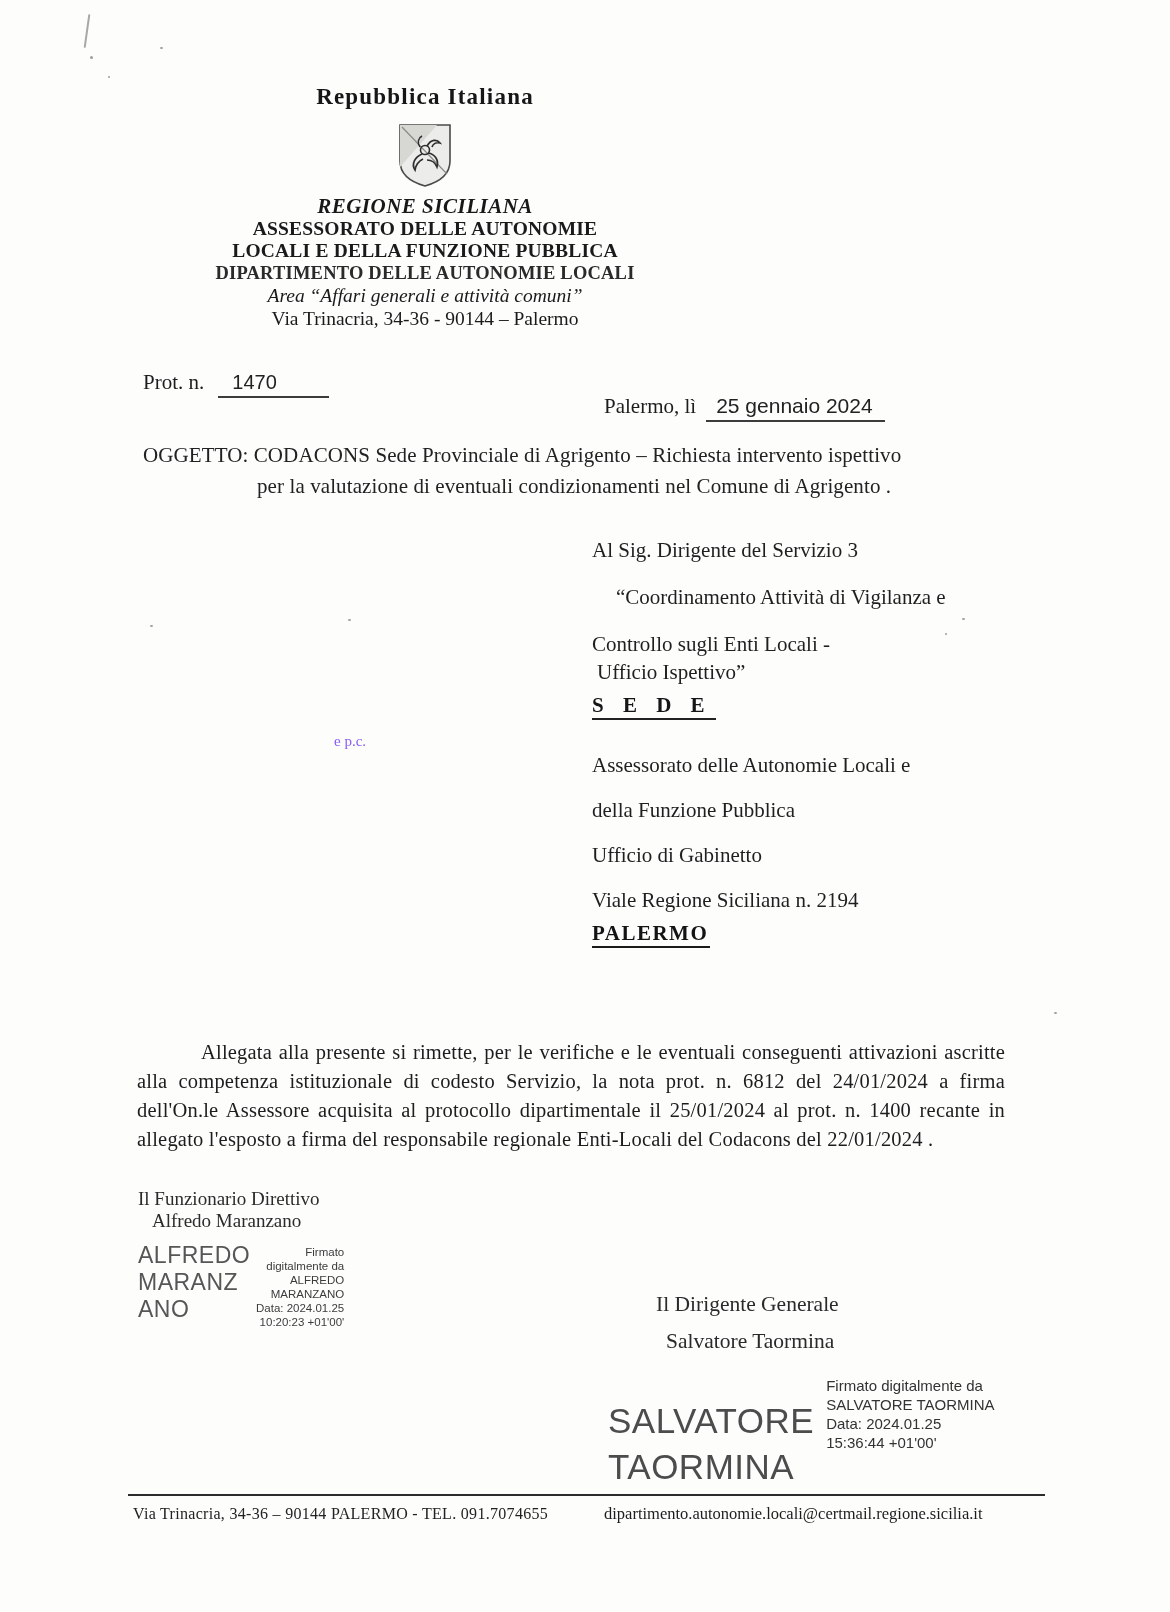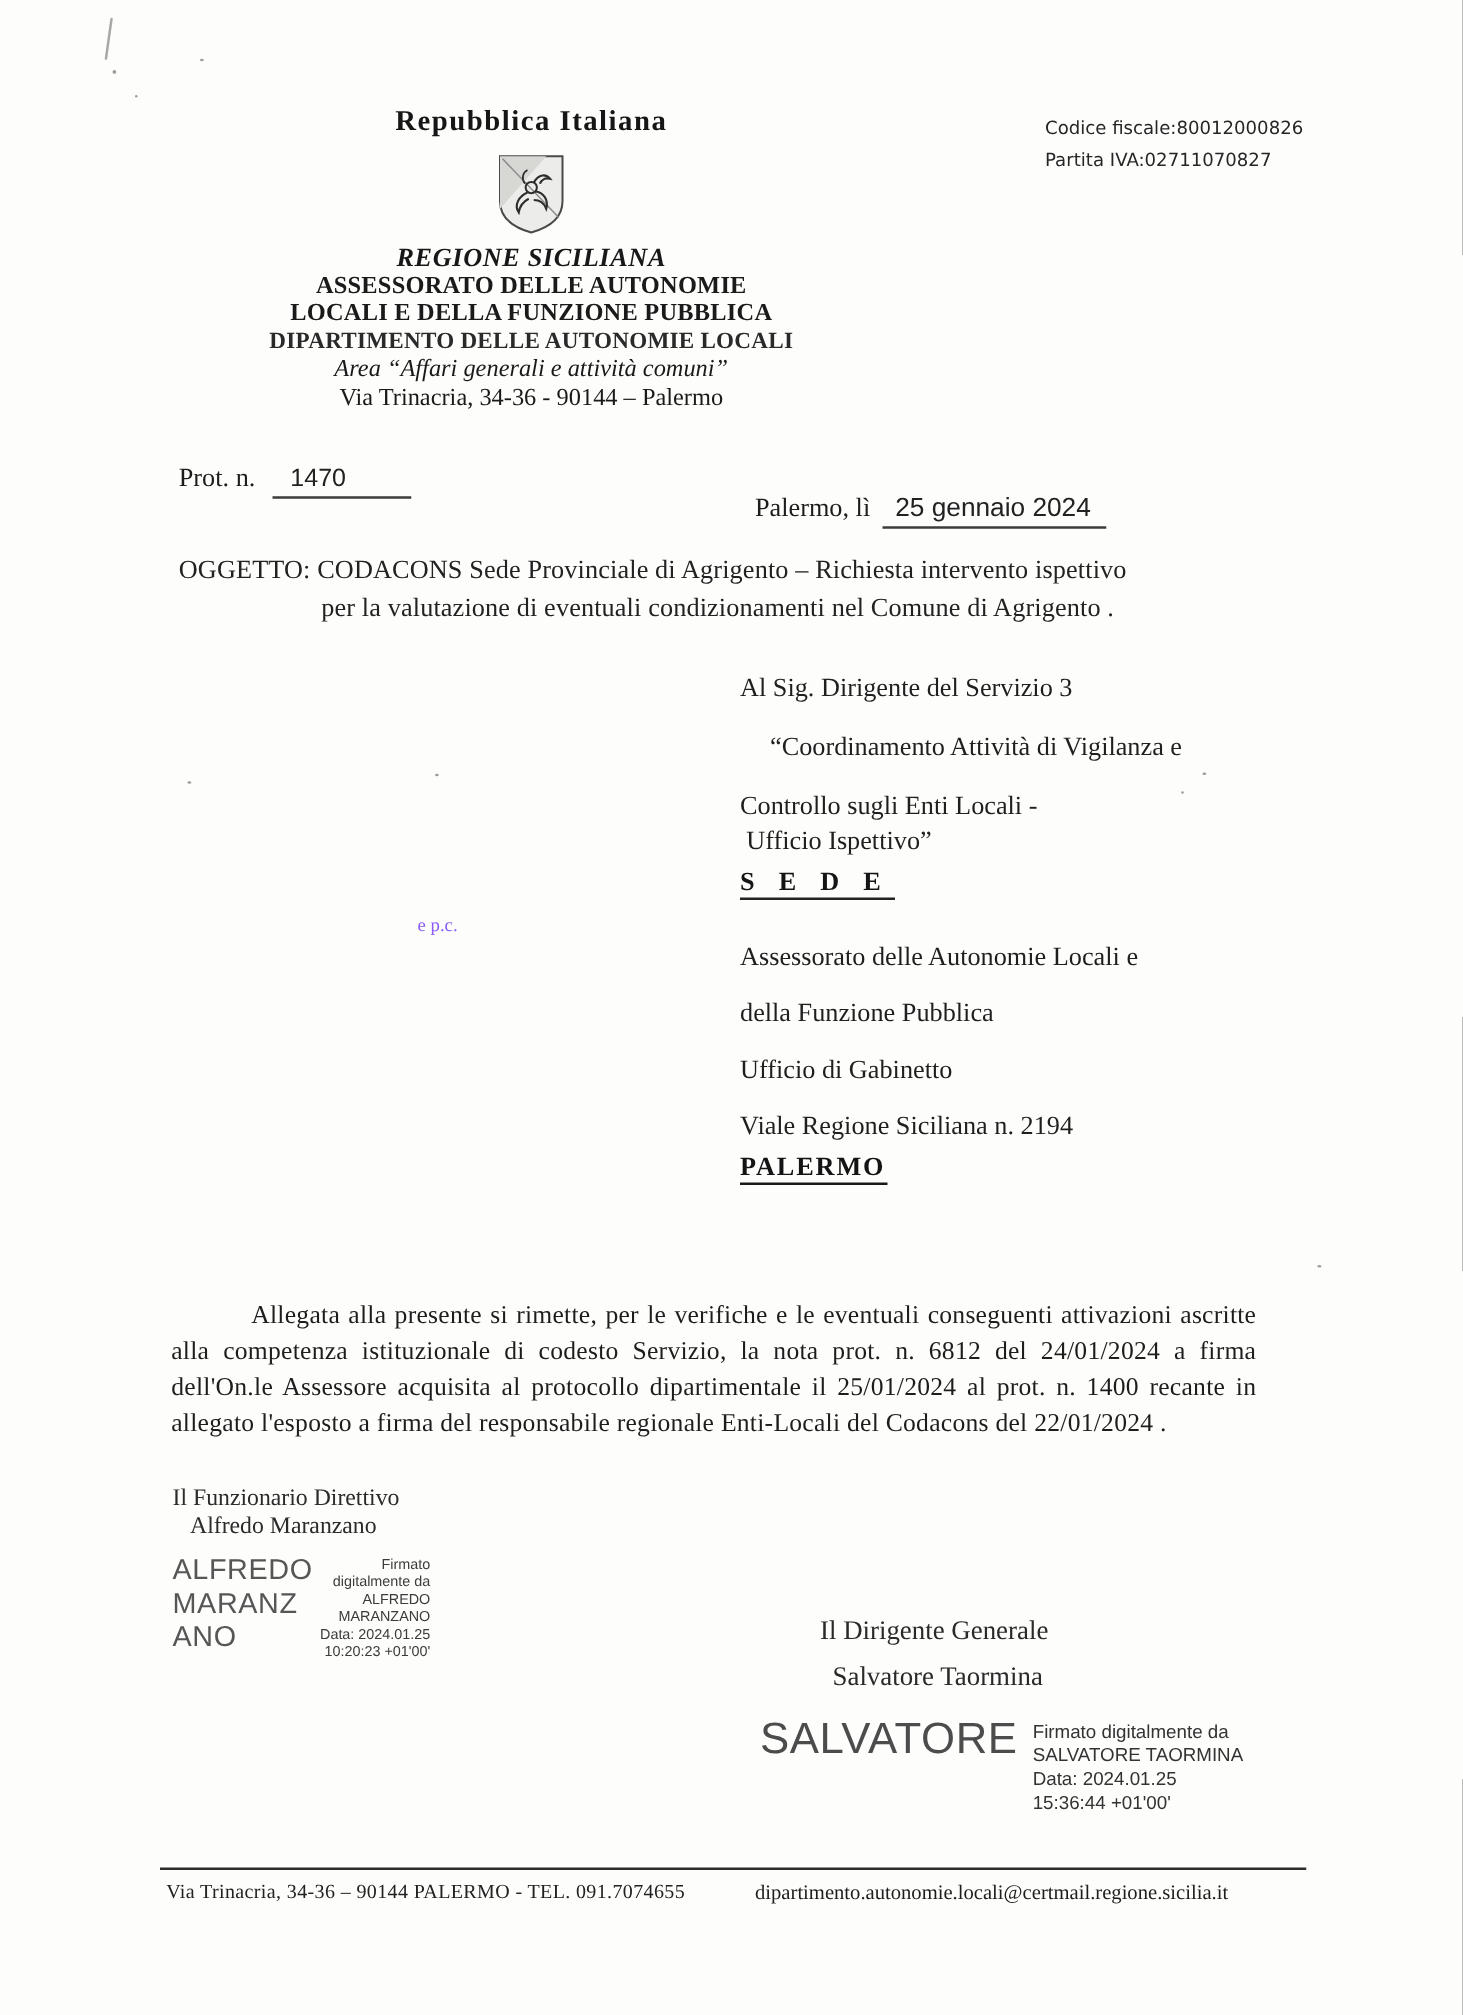--- a/index.html
+++ b/index.html
@@ -92,21 +92,21 @@
     font-family:"Liberation Sans", sans-serif;
     font-size:11.5px; line-height:14px; color:#3c3c3c;
     padding-top:3px; margin-left:6px;text-align:right;
   }
   
   .sig-right { position:absolute; left:608px; top:1292px; width:430px; }
   .sig-right-role { font-size:21.5px; margin-left:48px; color:#2a2a2a; }
   .sig-right-name { font-size:21.5px; margin-left:58px; margin-top:12px; color:#2a2a2a; }
   .stamp-big-right {
     font-family:"Liberation Sans", sans-serif;
-    font-size:35px; line-height:46px; color:#4c4c4c; letter-spacing:.5px;
+    font-size:35px; line-height:46px; color:#4c4c4c; letter-spacing:.5px;margin-top:30px;
   }
   .stamp-small-right {
     font-family:"Liberation Sans", sans-serif;
     font-size:15px; line-height:19px; color:#333;
     padding-top:8px; margin-left:12px;
   }
   .sig-right .stamp-row { margin-top:14px; }
   
   .footer-line { position:absolute; left:128px; top:1494px; width:917px; height:2px; background:#2c2c2c; }
   .footer-left { position:absolute; left:133px; top:1505px; font-size:16px; letter-spacing:.3px; color:#222; }
@@ -131,24 +131,20 @@
   <div class="artifact a-stroke"></div>
   <div class="artifact a-d1"></div>
   <div class="artifact a-d2"></div>
   <div class="artifact a-d3"></div>
   <div class="artifact a-d4"></div>
   <div class="artifact a-d5"></div>
   <div class="artifact a-d6"></div>
   <div class="artifact a-d7"></div>
   <div class="artifact a-d8"></div>
 
-  <div class="fiscal">
-    <div>Codice fiscale:80012000826</div>
-    <div>Partita IVA:02711070827</div>
-  </div>
 
   <div class="header-col">
     <div class="rep-title">Repubblica Italiana</div>
     <svg class="coat" viewBox="0 0 60 66" aria-hidden="true">
       <path d="M5,2 H55 V38 Q55,56 30,63 Q5,56 5,38 Z" fill="#ececea" stroke="#4a4a4a" stroke-width="1.6"></path>
       <path d="M5,2 H42 L5,44 Z" fill="#d7d7d4"></path>
       <path d="M7,4 L52,51" stroke="#8a8a8a" stroke-width="1.2" fill="none"></path>
       <circle cx="30" cy="27" r="4.5" fill="none" stroke="#2e2e2e" stroke-width="1.6"></circle>
       <path d="M32,23 C36,16 42,16 45,20 C41,19 38,21 37,24" fill="none" stroke="#2e2e2e" stroke-width="1.7"></path>
       <path d="M33,30 C40,31 44,37 42,44 C40,39 36,37 32,37" fill="none" stroke="#2e2e2e" stroke-width="1.7"></path>
@@ -211,20 +207,21 @@
       </div>
     </div>
   </div>
 
   <div class="sig-right">
     <div class="sig-right-role">Il Dirigente Generale</div>
     <div class="sig-right-name">Salvatore Taormina</div>
     <div class="stamp-row">
       <div class="stamp-big-right">
         <div>SALVATORE</div>
+        <div>TAORMINA</div>
       </div>
       <div class="stamp-small-right">
         <div>Firmato digitalmente da</div>
         <div>SALVATORE TAORMINA</div>
         <div>Data: 2024.01.25</div>
         <div>15:36:44 +01'00'</div>
       </div>
     </div>
   </div>
 

